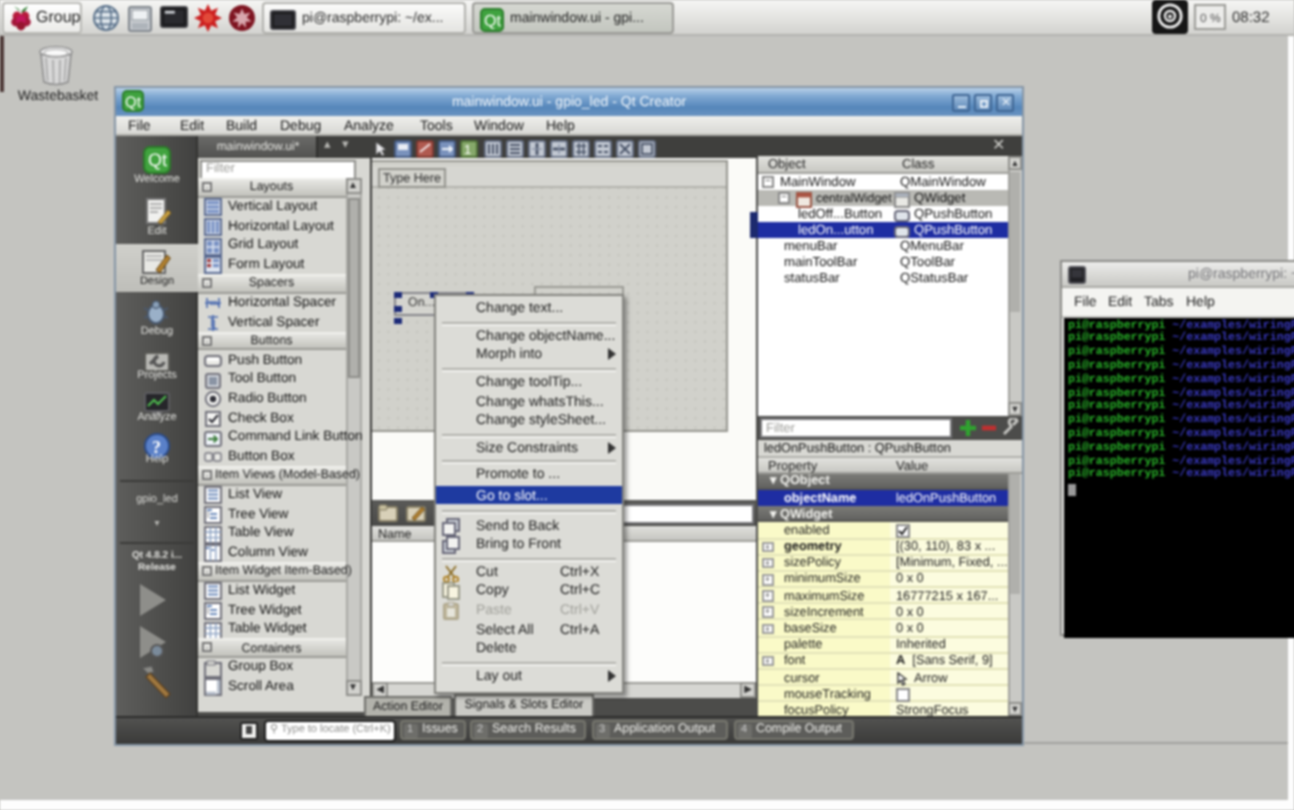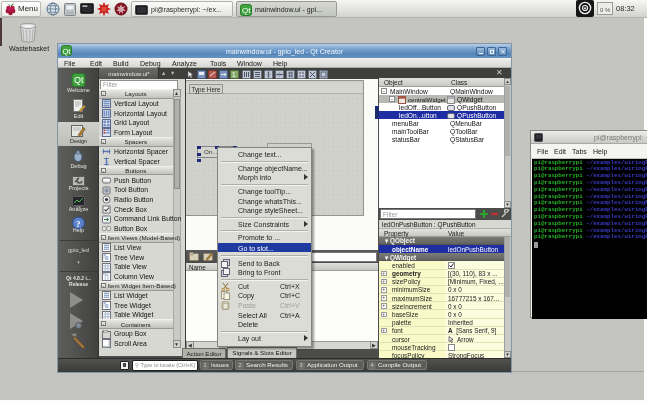--- a/index.html
+++ b/index.html
@@ -35,21 +35,21 @@
     <svg width="13" height="14" viewBox="0 0 13 14">
       <path d="M3 1 Q5 2 6.5 4 Q8 2 10 1 Q9 3.5 7.5 4.5 Q5 3.5 3 1Z" fill="#2e7d32"></path>
       <circle cx="4.5" cy="6" r="2.2" fill="#b71c3c"></circle>
           <circle cx="8.5" cy="6" r="2.2" fill="#b71c3c"></circle>
       <circle cx="3.8" cy="9" r="2.2" fill="#a3173a"></circle>
           <circle cx="9.2" cy="9" r="2.2" fill="#a3173a"></circle>
       <circle cx="6.5" cy="8" r="2.4" fill="#c2185b"></circle>
           <circle cx="6.5" cy="11" r="2.2" fill="#96152f"></circle>
     </svg>
   </div>
-  <div class="a tx" style="left:18px;top:5px;font-size:8px;color:#1c1c1c;">Menu</div>
+  <div class="a tx" style="left:18px;top:5px;font-size:8px;color:#1c1c1c;">Group</div>
 
   <div class="a" style="left:46px;top:2px;width:14px;height:14px;">
     <svg width="14" height="14" viewBox="0 0 14 14">
           <circle cx="7" cy="7" r="6" fill="#dce4ea" stroke="#5a718a" stroke-width="1"></circle>
           <ellipse cx="7" cy="7" rx="2.7" ry="6" fill="none" stroke="#5a718a" stroke-width="0.8"></ellipse>
           <path d="M1 7 H13 M2 3.8 H12 M2 10.2 H12" stroke="#5a718a" stroke-width="0.8"></path>
         </svg>
   </div>
   <div class="a" style="left:64px;top:3px;width:12px;height:13px;">
     <svg width="12" height="13" viewBox="0 0 12 13">

